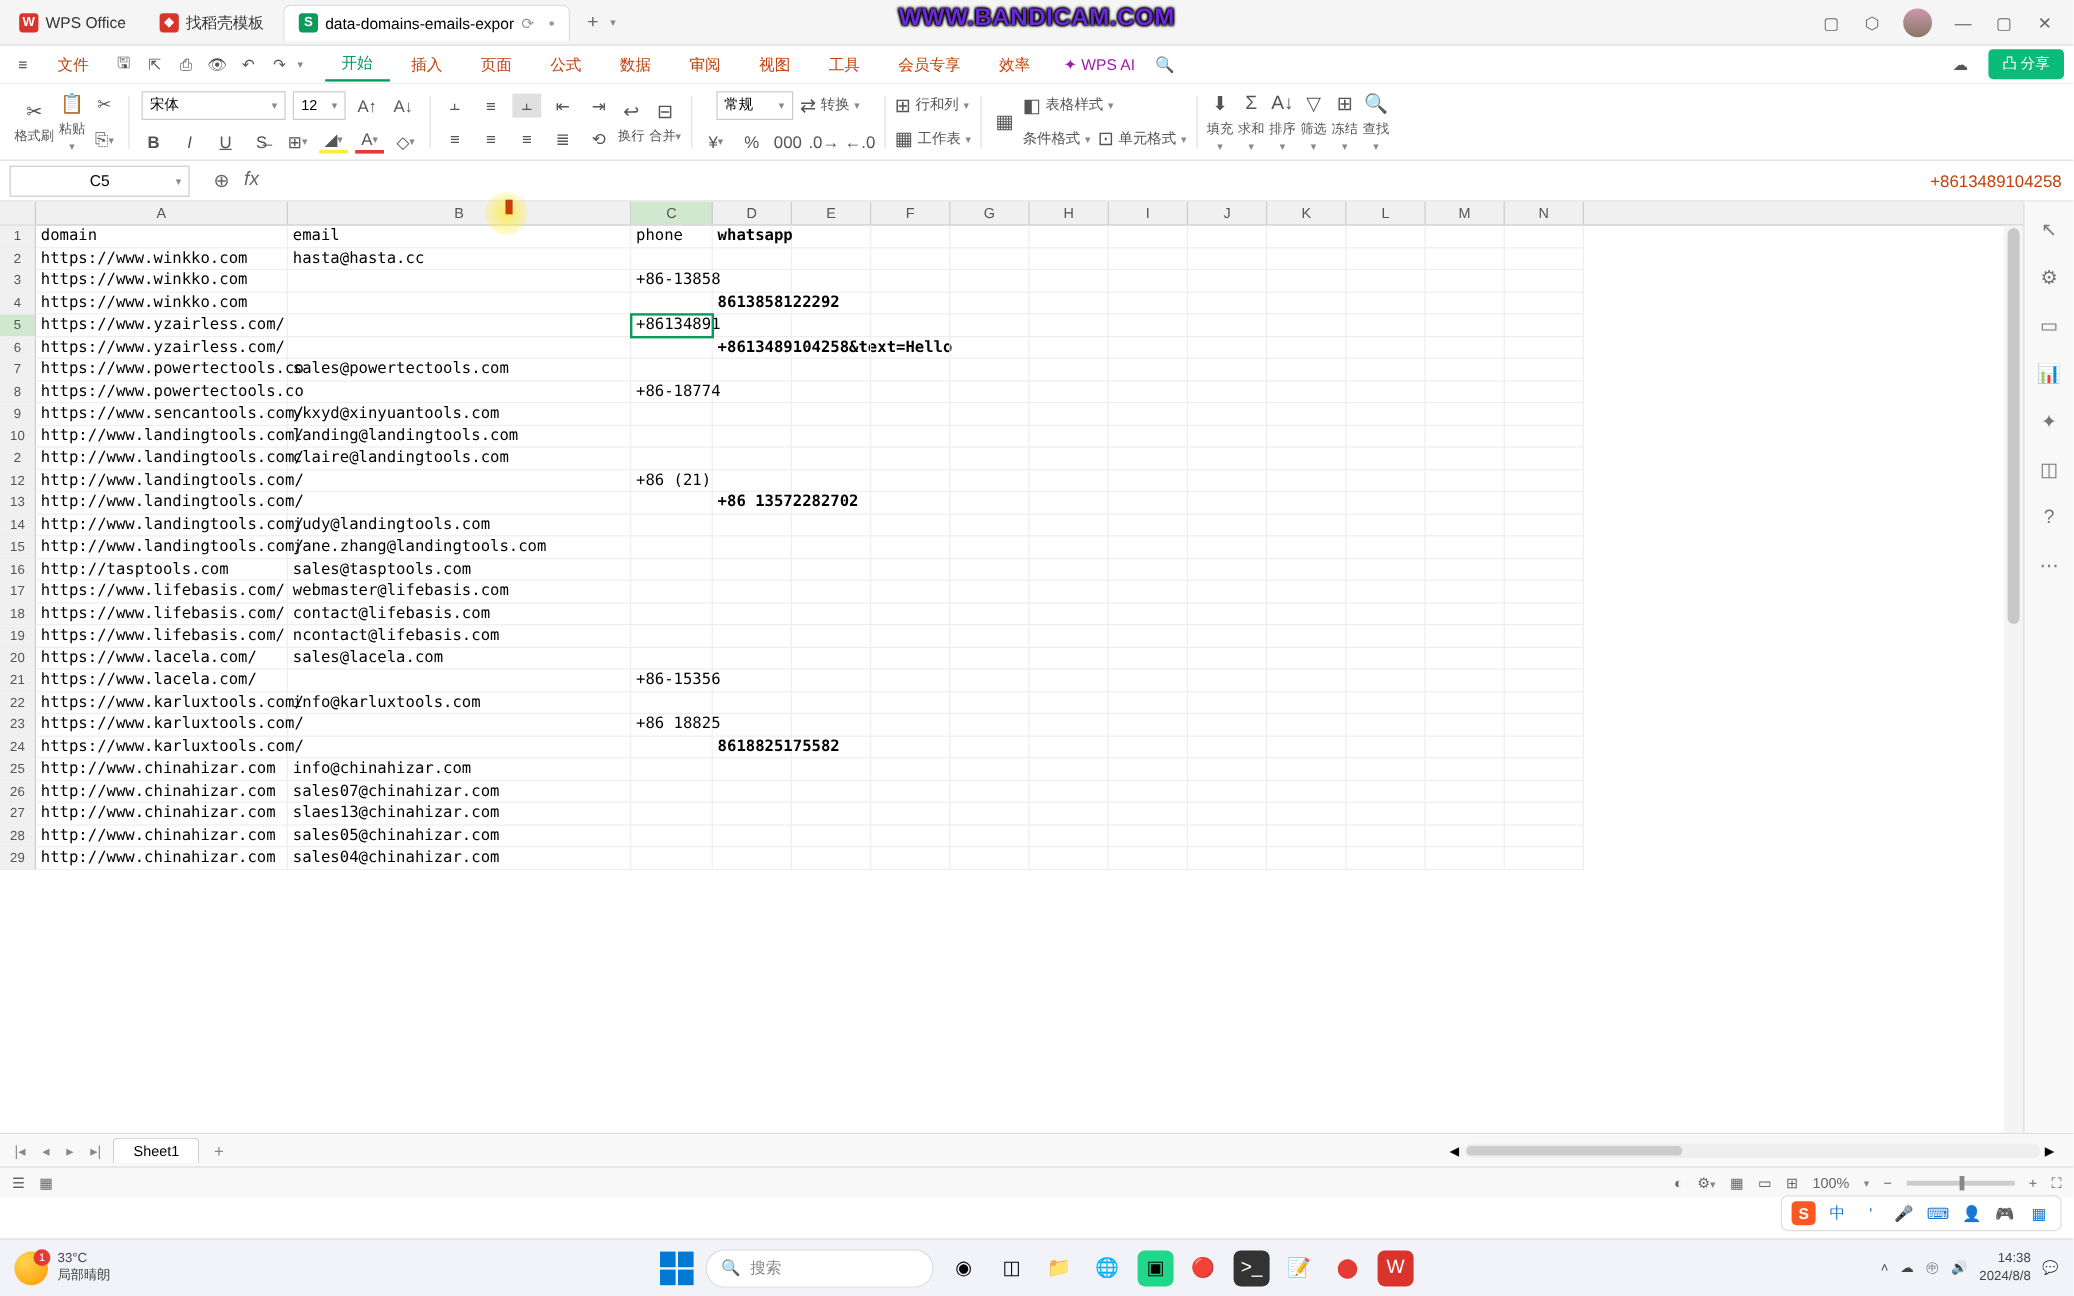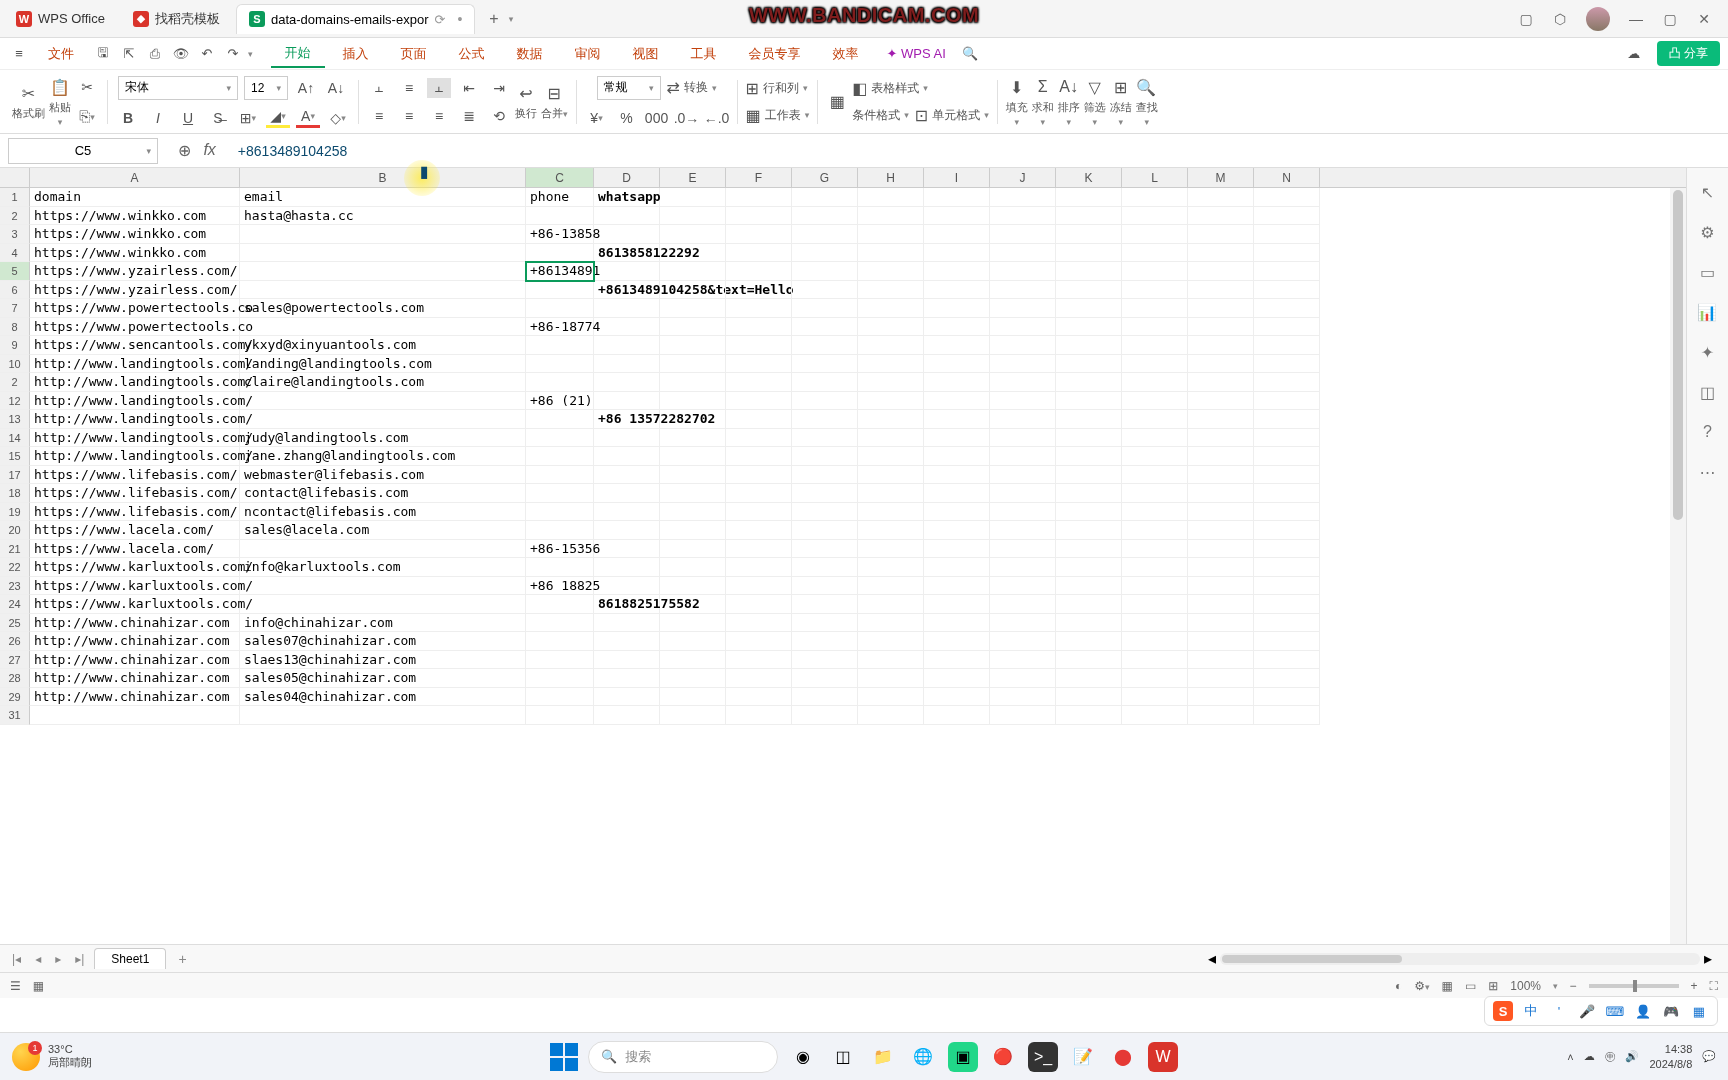--- a/index.html
+++ b/index.html
@@ -1,19 +1,19 @@
 <!DOCTYPE html>
 <html><head>
 <meta charset="utf-8">
 <style>
 * { margin: 0; padding: 0; box-sizing: border-box; font-family: "Microsoft YaHei", Arial, sans-serif; }
 body { background: #fff; width: 1728px; height: 1080px; overflow: hidden; position: relative; }
 
 
-.watermark { position: absolute; top: 4px; left: 50%; transform: translateX(-50%); font-size: 20px; font-weight: bold; color: #7f1d1d; text-shadow: 1px 1px 2px #000, -1px -1px 2px #000, 1px -1px 2px #000, -1px 1px 2px #000; z-index: 999; letter-spacing: 0.5px; }
+.watermark { position: absolute; top: 4px; left: 50%; transform: translateX(-50%); font-size: 20px; font-weight: bold; color: #6d28d9; text-shadow: 1px 1px 2px #000, -1px -1px 2px #000, 1px -1px 2px #000, -1px 1px 2px #000; z-index: 999; letter-spacing: 0.5px; }
 
 
 .titlebar { display: flex; align-items: center; height: 38px; background: #f5f5f5; border-bottom: 1px solid #ddd; padding: 0 4px; }
 .tab { display: flex; align-items: center; height: 30px; padding: 0 12px; margin-right: 4px; border-radius: 6px 6px 0 0; font-size: 13px; gap: 6px; }
 .tab.app { background: transparent; color: #333; }
 .tab.template { background: transparent; color: #333; }
 .tab.active { background: #fff; border: 1px solid #ddd; border-bottom: none; }
 .tab-icon { width: 16px; height: 16px; display: inline-flex; align-items: center; justify-content: center; font-size: 11px; border-radius: 3px; }
 .tab-icon.wps { background: #d9342b; color: #fff; font-weight: bold; }
 .tab-icon.template { background: #d9342b; color: #fff; }
@@ -48,21 +48,21 @@
 .dd { font-size: 9px; color: #888; }
 .ribbon-label-btn { display: flex; align-items: center; gap: 4px; font-size: 12px; color: #555; }
 .ribbon-label-btn .ic { font-size: 16px; }
 
 
 .formula-bar { display: flex; align-items: center; height: 34px; border-bottom: 1px solid #ddd; }
 .name-box { width: 150px; height: 26px; border: 1px solid #ccc; margin: 0 8px; display: flex; align-items: center; justify-content: center; font-size: 13px; position: relative; }
 .name-box .dd { position: absolute; right: 6px; }
 .fb-icons { display: flex; gap: 12px; padding: 0 12px; color: #666; }
 .fx { font-style: italic; }
-.formula-input { flex: 1; padding: 0 10px; font-size: 14px; color: #0c4a6e; position: relative; }
+.formula-input { flex: 1; padding: 0 10px; font-size: 14px; color: #c2410c; position: relative; text-align: right; }
 .highlight-cursor { position: absolute; left: 176px; top: 17px; width: 36px; height: 36px; border-radius: 50%; background: radial-gradient(circle, rgba(255,235,59,0.8) 0%, rgba(255,235,59,0.2) 70%, transparent 100%); pointer-events: none; z-index: 10; }
 .text-cursor { position: absolute; left: 192px; top: 19px; font-size: 16px; z-index: 11; }
 
 
 .grid-area { display: flex; height: 776px; }
 .grid-main { flex: 1; overflow: hidden; position: relative; }
 .col-headers { display: flex; height: 20px; background: #f0f0f0; border-bottom: 1px solid #ccc; }
 .corner { width: 30px; border-right: 1px solid #ccc; background: #f0f0f0; }
 .col-h { border-right: 1px solid #ccc; text-align: center; font-size: 12px; color: #555; line-height: 20px; }
 .col-h.A { width: 210px; } .col-h.B { width: 286px; } .col-h.C { width: 68px; }
@@ -634,20 +634,37 @@
           <div class="cell G"></div>
           <div class="cell H"></div>
           <div class="cell I"></div>
           <div class="cell J"></div>
           <div class="cell K"></div>
           <div class="cell L"></div>
           <div class="cell M"></div>
           <div class="cell N"></div>
         </div>
         <div class="row">
+          <div class="row-h">16</div>
+          <div class="cell A">http://tasptools.com</div>
+          <div class="cell B">sales@tasptools.com</div>
+          <div class="cell C"></div>
+          <div class="cell D"></div>
+          <div class="cell E"></div>
+          <div class="cell F"></div>
+          <div class="cell G"></div>
+          <div class="cell H"></div>
+          <div class="cell I"></div>
+          <div class="cell J"></div>
+          <div class="cell K"></div>
+          <div class="cell L"></div>
+          <div class="cell M"></div>
+          <div class="cell N"></div>
+        </div>
+        <div class="row">
           <div class="row-h">17</div>
           <div class="cell A">https://www.lifebasis.com/</div>
           <div class="cell B">webmaster@lifebasis.com</div>
           <div class="cell C"></div>
           <div class="cell D"></div>
           <div class="cell E"></div>
           <div class="cell F"></div>
           <div class="cell G"></div>
           <div class="cell H"></div>
           <div class="cell I"></div>
@@ -841,37 +858,20 @@
           <div class="cell J"></div>
           <div class="cell K"></div>
           <div class="cell L"></div>
           <div class="cell M"></div>
           <div class="cell N"></div>
         </div>
         <div class="row">
           <div class="row-h">29</div>
           <div class="cell A">http://www.chinahizar.com</div>
           <div class="cell B">sales04@chinahizar.com</div>
-          <div class="cell C"></div>
-          <div class="cell D"></div>
-          <div class="cell E"></div>
-          <div class="cell F"></div>
-          <div class="cell G"></div>
-          <div class="cell H"></div>
-          <div class="cell I"></div>
-          <div class="cell J"></div>
-          <div class="cell K"></div>
-          <div class="cell L"></div>
-          <div class="cell M"></div>
-          <div class="cell N"></div>
-        </div>
-        <div class="row">
-          <div class="row-h">31</div>
-          <div class="cell A"></div>
-          <div class="cell B"></div>
           <div class="cell C"></div>
           <div class="cell D"></div>
           <div class="cell E"></div>
           <div class="cell F"></div>
           <div class="cell G"></div>
           <div class="cell H"></div>
           <div class="cell I"></div>
           <div class="cell J"></div>
           <div class="cell K"></div>
           <div class="cell L"></div>

